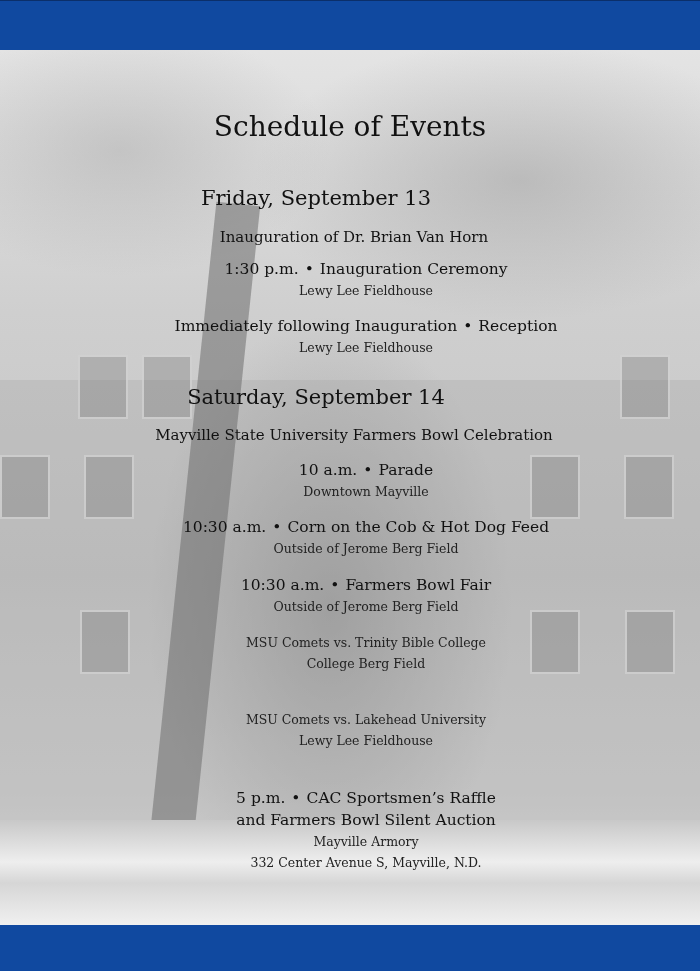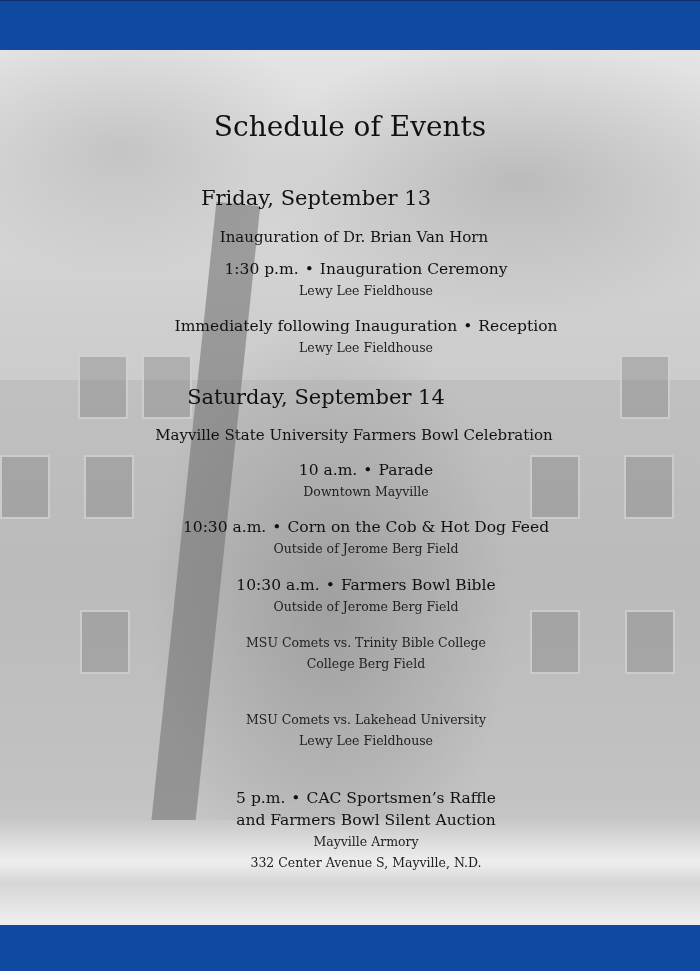--- a/index.html
+++ b/index.html
@@ -70,21 +70,21 @@
     <div><span>10 a.m.</span><span class="bullet">•</span><span>Parade</span></div>
     <div class="loc">Downtown Mayville</div>
   </div>
 
   <div class="event" style="top:466px">
     <div><span>10:30 a.m.</span><span class="bullet">•</span><span>Corn on the Cob &amp; Hot Dog Feed</span></div>
     <div class="loc">Outside of Jerome Berg Field</div>
   </div>
 
   <div class="event" style="top:524px">
-    <div><span>10:30 a.m.</span><span class="bullet">•</span><span>Farmers Bowl Bible</span></div>
+    <div><span>10:30 a.m.</span><span class="bullet">•</span><span>Farmers Bowl Fair</span></div>
     <div class="loc">Outside of Jerome Berg Field</div>
   </div>
 
   <div class="event" style="top:582px">
     <div class="loc">MSU Comets vs. Trinity Bible College</div>
     <div class="loc">College Berg Field</div>
   </div>
 
   <div class="event" style="top:659px">
     <div class="loc">MSU Comets vs. Lakehead University</div>

